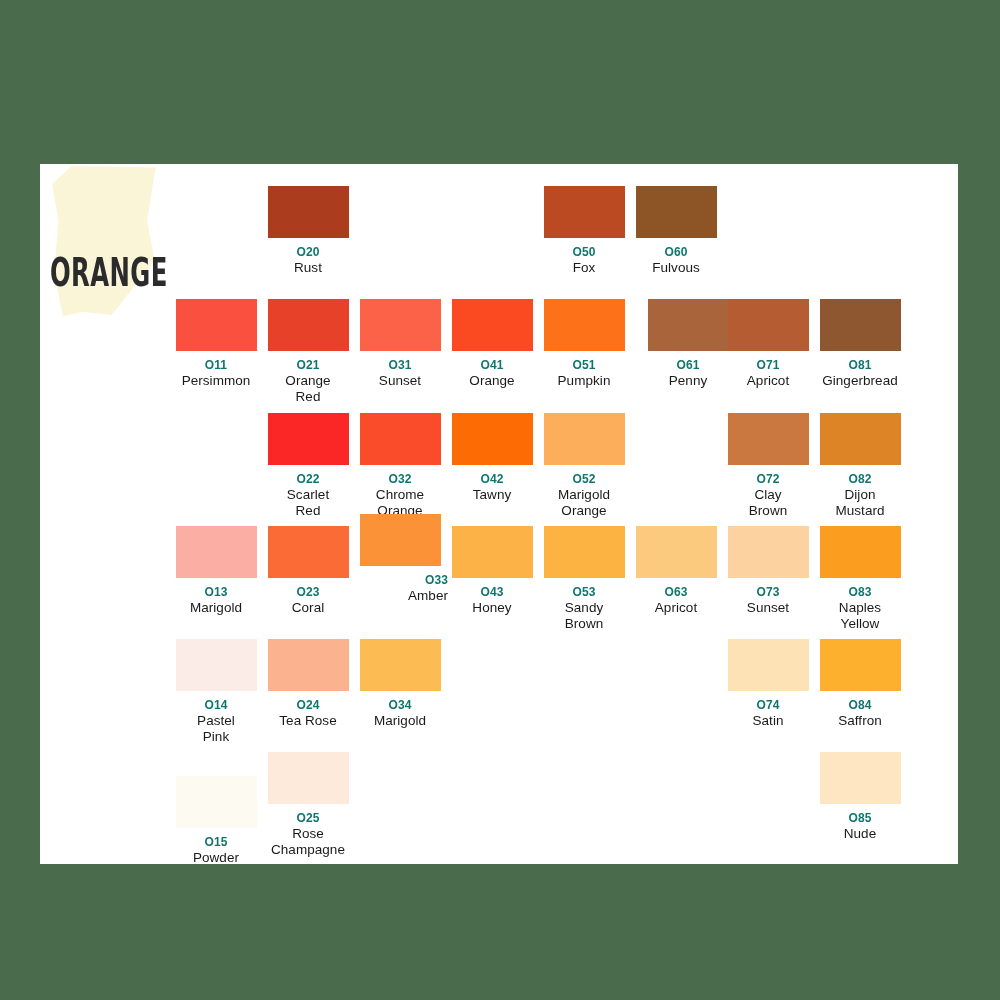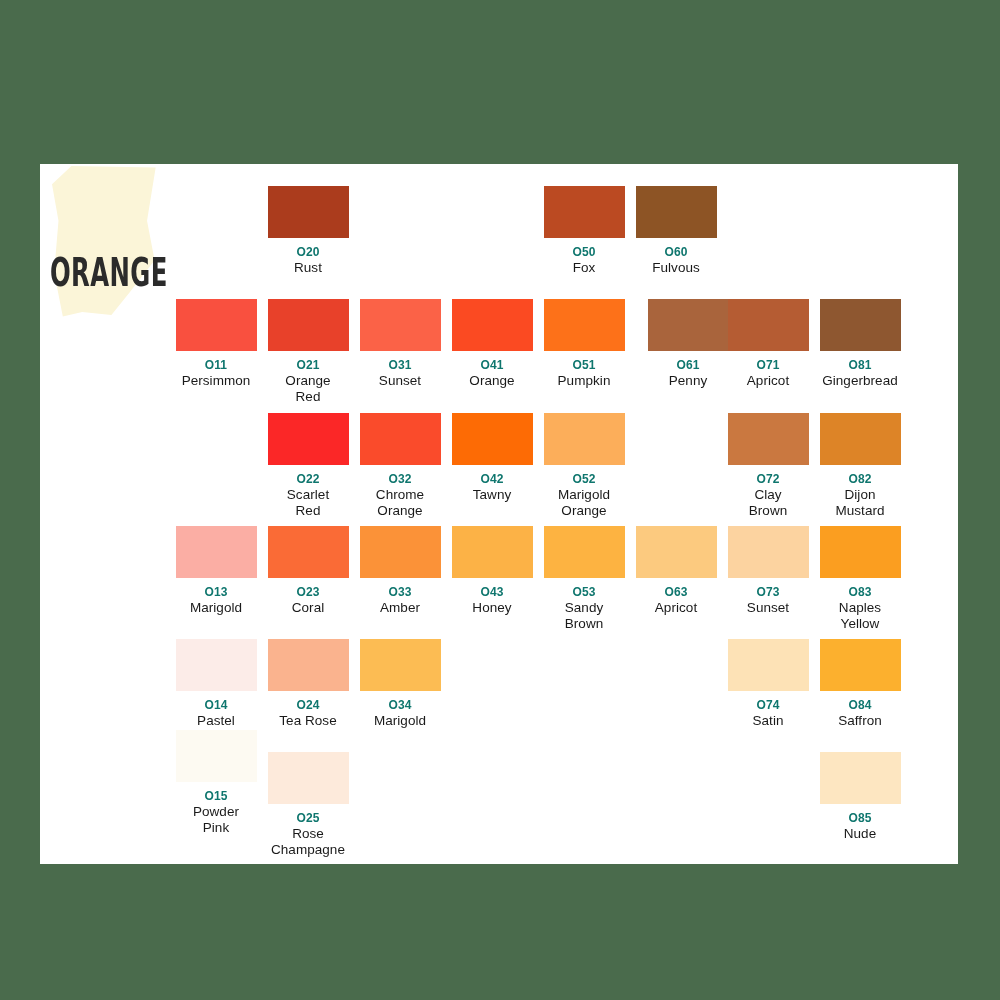--- a/index.html
+++ b/index.html
@@ -191,21 +191,21 @@
       <div class="cell" style="left: 128px; top: 362px;">
         <div class="swatch" style="background: rgb(251, 174, 164);"></div>
         <div class="code">O13</div>
         <div class="cname">Marigold</div>
       </div>
       <div class="cell" style="left: 220px; top: 362px;">
         <div class="swatch" style="background: rgb(250, 107, 54);"></div>
         <div class="code">O23</div>
         <div class="cname">Coral</div>
       </div>
-      <div class="cell" style="left: 312px; top: 362px;">
+      <div class="cell" style="left: 312px; top: 350px; text-align: right;">
         <div class="swatch" style="background: rgb(251, 146, 56);"></div>
         <div class="code">O33</div>
         <div class="cname">Amber</div>
       </div>
       <div class="cell" style="left: 404px; top: 362px;">
         <div class="swatch" style="background: rgb(252, 178, 70);"></div>
         <div class="code">O43</div>
         <div class="cname">Honey</div>
       </div>
       <div class="cell" style="left: 496px; top: 362px;">
@@ -249,21 +249,21 @@
       <div class="cell" style="left: 680px; top: 475px;">
         <div class="swatch" style="background: rgb(253, 226, 182);"></div>
         <div class="code">O74</div>
         <div class="cname">Satin</div>
       </div>
       <div class="cell" style="left: 772px; top: 475px;">
         <div class="swatch" style="background: rgb(252, 176, 46);"></div>
         <div class="code">O84</div>
         <div class="cname">Saffron</div>
       </div>
-      <div class="cell" style="left: 128px; top: 566px;">
+      <div class="cell" style="left: 128px; top: 612px;">
         <div class="swatch" style="background: rgb(253, 250, 242);"></div>
         <div class="code">O15</div>
         <div class="cname">Powder
 Pink</div>
       </div>
       <div class="cell" style="left: 220px; top: 588px;">
         <div class="swatch" style="background: rgb(253, 234, 219);"></div>
         <div class="code">O25</div>
         <div class="cname">Rose
 Champagne</div>

